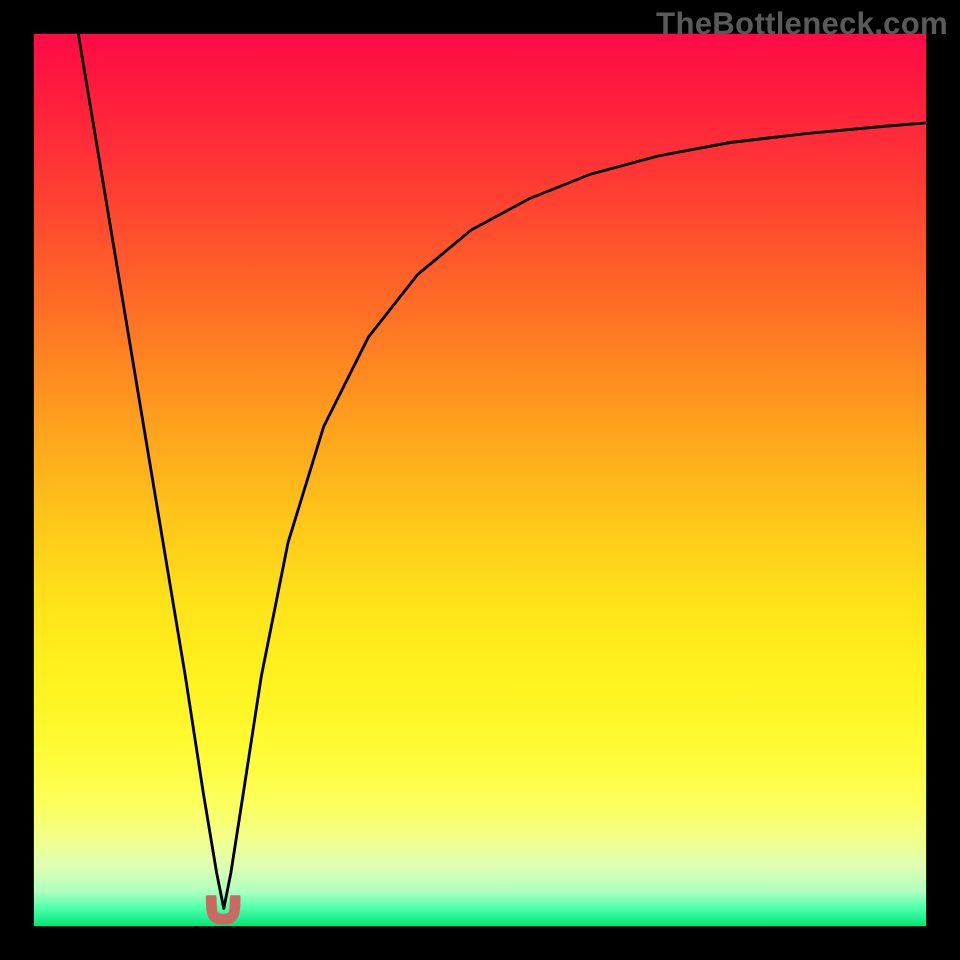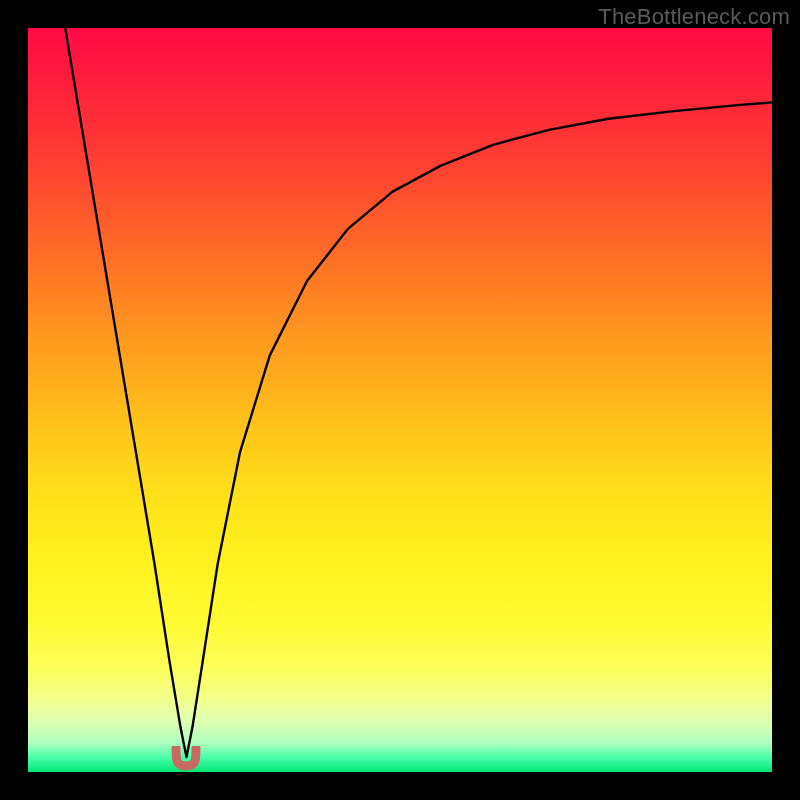--- a/index.html
+++ b/index.html
@@ -60,23 +60,23 @@
     pointer-events: none;
   }
   .marker svg {
     display: block;
   }
   .watermark {
     position: absolute;
     top: 4px;
     right: 10px;
     color: #5a5a5a;
-    font-size: 22px;
+    font-size: 26px;
     letter-spacing: 0.2px;
-    font-weight: 400;
+    font-weight: 700;
   }
 </style>
 </head>
 <body>
 
 <div class="frame">
 
   <div class="plot">
     <div class="gradient"></div>
 

